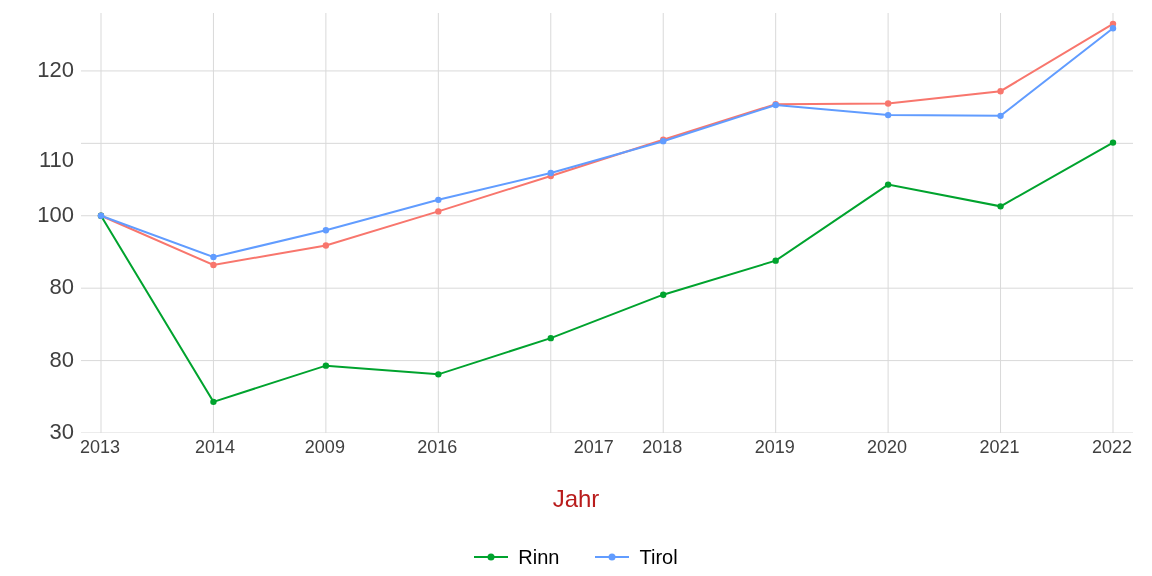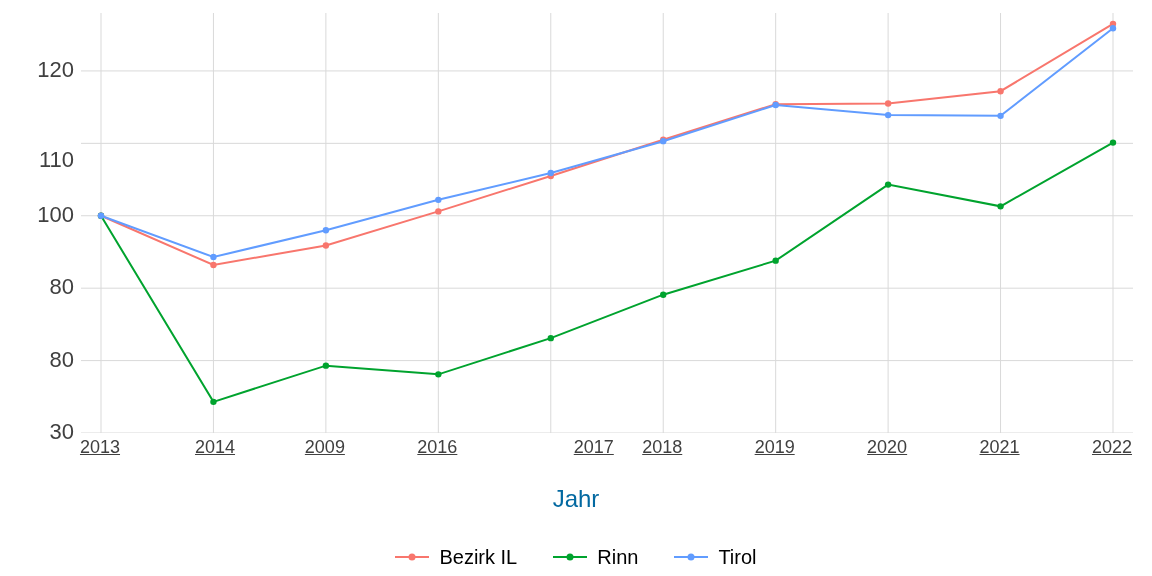--- a/index.html
+++ b/index.html
@@ -5,31 +5,31 @@
   html,body{margin:0;padding:0;background:#fff;font-family:Arial,Helvetica,sans-serif;}
   .wrap{position:relative;width:1152px;height:576px;}
   .ylabel{
     position:absolute;left:6px;top:250px;
     transform:translateY(-50%) rotate(-90deg);
     transform-origin:center;
     font-size:24px;color:#000;white-space:nowrap;
   }
   .xlabel{
     position:absolute;left:0;width:1152px;top:485px;text-align:center;
-    font-size:24px;color:#0369a1;
+    font-size:24px;color:#b91c1c;
   }
   .plot{
     position:absolute;left:80px;top:12px;width:1052px;height:420px;
     background:#fff;border:1px solid transparent;
   }
   .plot svg{position:absolute;left:0;top:0;}
   .grid line{stroke:#d9d9d9;stroke-width:1;}
   .series path.line{fill:none;stroke-width:2;}
   .series circle{r:3.2;}
-  .tick-x{position:absolute;top:437px;font-size:18px;color:#404040;transform:translateX(-50%);text-decoration:underline;}
+  .tick-x{position:absolute;top:437px;font-size:18px;color:#404040;transform:translateX(-50%);}
   .tick-y{position:absolute;font-size:22px;color:#404040;transform:translateY(-50%);text-align:right;width:46px;}
   .legend{
     position:absolute;left:0;width:1152px;top:540px;text-align:center;
     font-size:20px;color:#000;
   }
   .legend .item{display:inline-flex;align-items:center;margin:0 18px;}
   .legend .sw{display:inline-block;width:34px;height:2px;position:relative;margin-right:10px;}
   .legend .sw::after{content:"";position:absolute;left:50%;top:50%;width:7px;height:7px;border-radius:50%;transform:translate(-50%,-50%);}
 </style>
 </head>
@@ -120,25 +120,20 @@
       <div class="tick-y" style="left: 28px; top: 359.586px;">80</div>
       <div class="tick-y" style="left: 28px; top: 287.172px;">80</div>
       <div class="tick-y" style="left: 28px; top: 214.759px;">100</div>
       <div class="tick-y" style="left: 28px; top: 160px;">110</div>
       <div class="tick-y" style="left: 28px; top: 69.931px;">120</div>
     </div>
 
   <div class="xlabel">Jahr</div>
 
   <div class="legend" id="legend"><span class="item">
-        <span class="sw" style="color: rgb(248, 118, 109); position: relative; --c: #f8766d; background: rgb(248, 118, 109);">
-          <span style="position:absolute;left:50%;top:50%;width:7px;height:7px;border-radius:50%;background:#f8766d;transform:translate(-50%,-50%);"></span>
-        </span>
-        <span>Bezirk IL</span>
-      </span><span class="item">
         <span class="sw" style="color: rgb(0, 163, 46); position: relative; --c: #00a32e; background: rgb(0, 163, 46);">
           <span style="position:absolute;left:50%;top:50%;width:7px;height:7px;border-radius:50%;background:#00a32e;transform:translate(-50%,-50%);"></span>
         </span>
         <span>Rinn</span>
       </span><span class="item">
         <span class="sw" style="color: rgb(97, 156, 255); position: relative; --c: #619cff; background: rgb(97, 156, 255);">
           <span style="position:absolute;left:50%;top:50%;width:7px;height:7px;border-radius:50%;background:#619cff;transform:translate(-50%,-50%);"></span>
         </span>
         <span>Tirol</span>
       </span></div>

